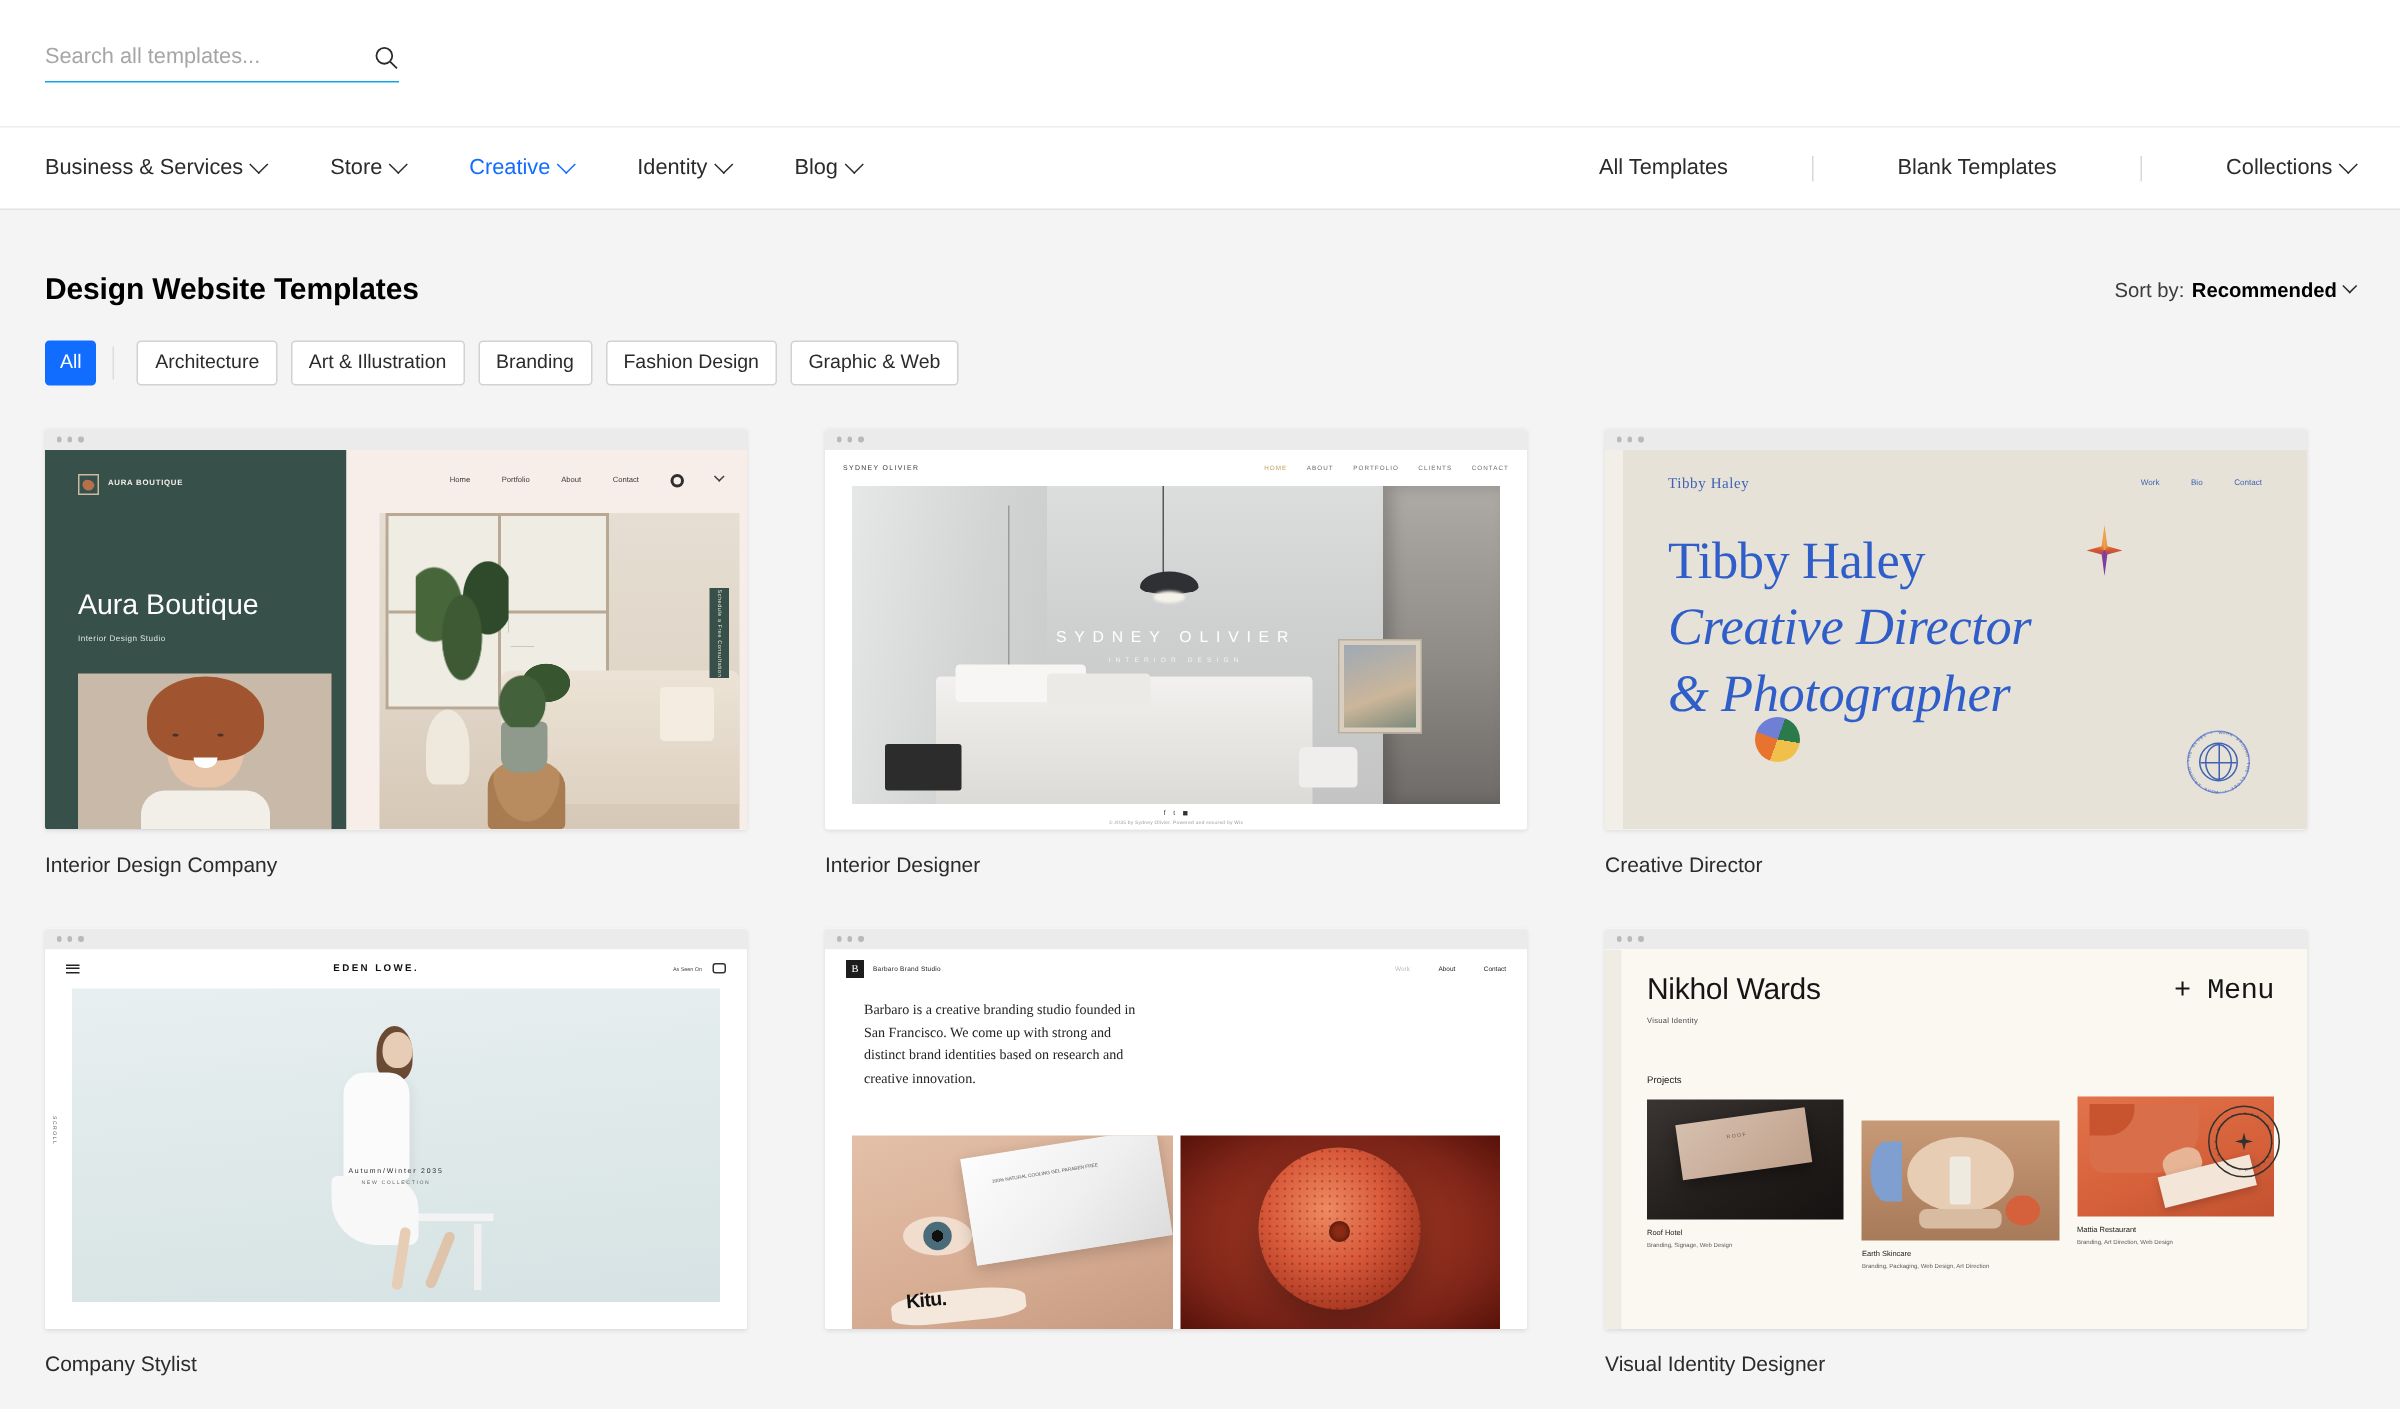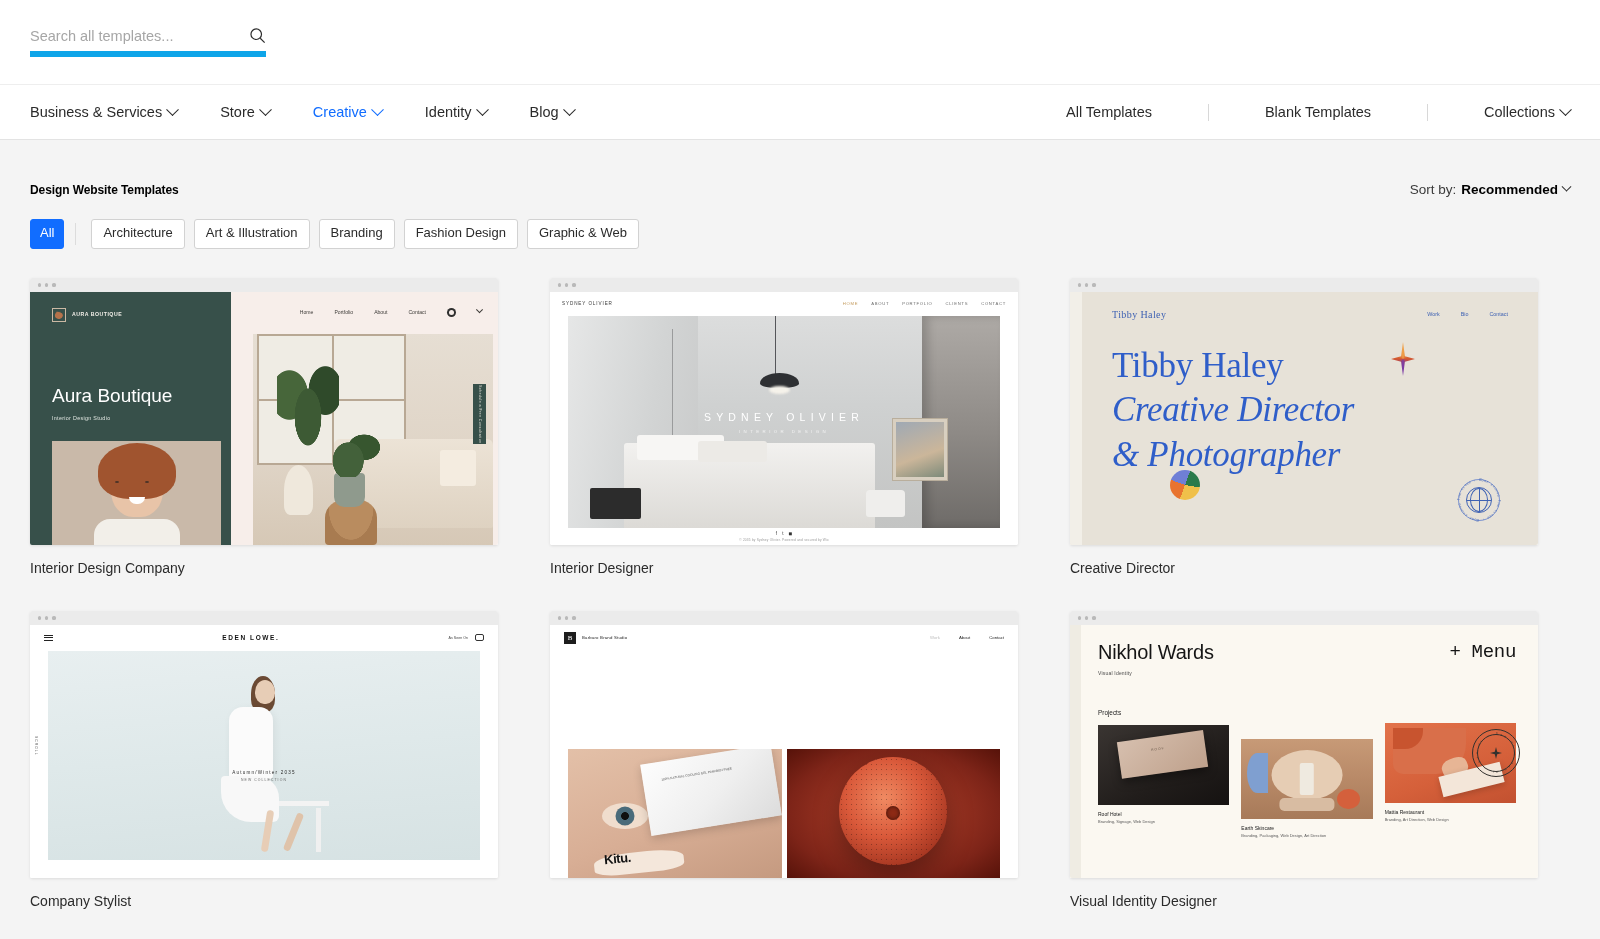--- a/index.html
+++ b/index.html
@@ -16,22 +16,22 @@
   .top-header {
     height: 84px; background: #ffffff;
     display: flex; align-items: center; justify-content: space-between;
     padding: 0 30px 0 30px; position: relative;
   }
   .page-title {
     font-size: 31px; font-weight: bold; letter-spacing: -0.6px;
     color: #000; white-space: nowrap;
   }
   .search-wrap {
-    display: flex; align-items: flex-end; gap: 22px;
-    border-bottom: 6px solid #0ea5e9;
+    display: flex; align-items: center; gap: 22px;
+    border-bottom: 1px solid #0ea5e9;
     width: 236px; padding-bottom: 7px; margin-right: 40px;
   }
   .search-input {
     border: none; outline: none; background: transparent;
     font-family: "Liberation Sans", sans-serif;
     font-size: 14.5px; color: #333; width: 100%; padding: 0;
   }
   .search-input::placeholder { color: #a6a6a6; }
   .search-icon { flex: 0 0 auto; display: block; line-height: 0; }
 
@@ -56,21 +56,21 @@
   .chev { display: inline-block; width: 9px; height: 9px;
     border-right: 1.4px solid currentColor; border-bottom: 1.4px solid currentColor;
     transform: rotate(45deg) translate(-2px,-2px); }
 
   
   .content { padding: 0 30px; }
   .section-row {
     display: flex; align-items: center; justify-content: space-between;
     padding-top: 42px;
   }
-  .section-title { font-size: 12px; font-weight: bold; color: #000; letter-spacing: -0.1px;}
+  .section-title { font-size: 20px; font-weight: bold; color: #000; letter-spacing: -0.1px;}
   .sortby { font-size: 13.5px; color: #3b3b3b; display: flex; align-items: center; gap: 5px; cursor:pointer;}
   .sortby b { font-weight: bold; color: #000; }
   .sort-chev { width: 7px; height: 7px; border-right: 1.3px solid #2b2b2b;
     border-bottom: 1.3px solid #2b2b2b; transform: rotate(45deg) translate(-2px,-2px); }
 
   .chip-row { display: flex; align-items: center; gap: 9px; margin-top: 22px; }
   .chip {
     border: 1px solid #d2d2d2; background: #fff; border-radius: 3px;
     font-size: 13px; color: #2b2b2b; padding: 6px 11px 7px; cursor: pointer;
     white-space: nowrap; line-height: 1.15;
@@ -666,20 +666,21 @@
               <span class="c5-lrow">
                 <span class="c5-mark">B</span>
                 <span class="c5-lname">Barbaro Brand Studio</span>
               </span>
               <span class="c5-nav">
                 <span class="dim">Work</span>
                 <span>About</span>
                 <span>Contact</span>
               </span>
             </div>
+            <div class="c5-para">Barbaro is a creative branding studio founded in San Francisco. We come up with strong and distinct brand identities based on research and creative innovation.</div>
             <div class="c5-imgs">
               <div class="c5-img1">
                 <div class="c5-eye">
                   <div class="c5-iris"></div>
                 </div>
                 <div class="c5-box">
                   <div class="c5-boxtxt">100% NATURAL
 COOLING GEL
 PARABEN FREE</div>
                 </div>

